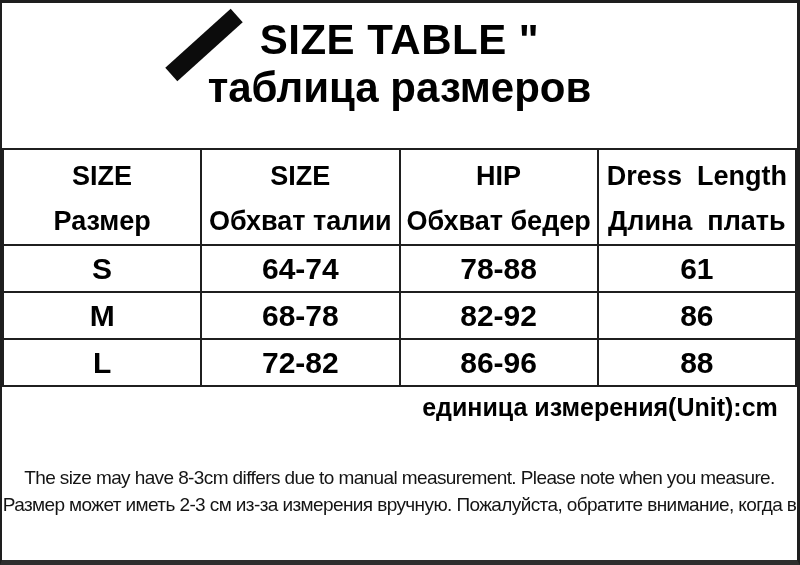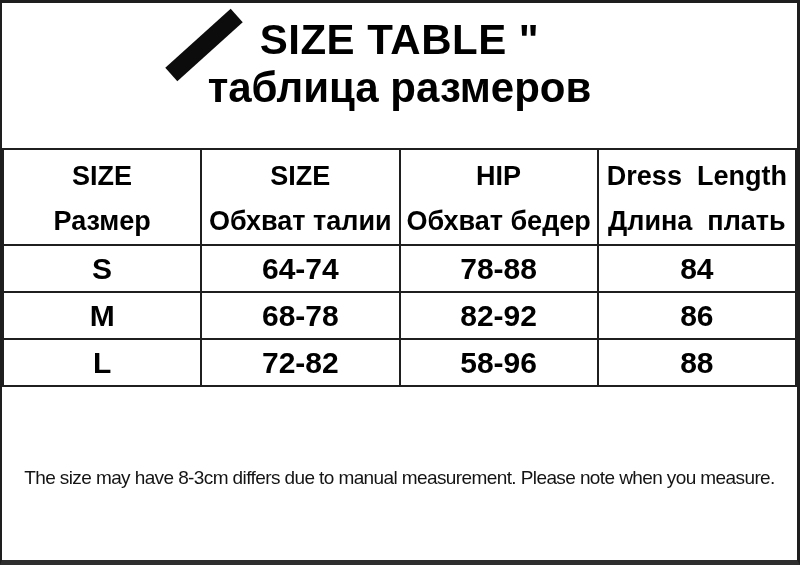--- a/index.html
+++ b/index.html
@@ -109,37 +109,39 @@
             <div class="hdr-ru">Длина  плать</div>
           </div>
         </th>
       </tr>
     </thead>
     <tbody>
       <tr>
         <td>S</td>
         <td>64-74</td>
         <td>78-88</td>
-        <td>84</td>
+        <td>61</td>
       </tr>
       <tr>
         <td>M</td>
         <td>68-78</td>
         <td>82-92</td>
         <td>86</td>
       </tr>
       <tr>
         <td>L</td>
         <td>72-82</td>
-        <td>58-96</td>
+        <td>86-96</td>
         <td>88</td>
       </tr>
     </tbody>
   </table>
 
   <div class="unit-note">
+    <div>единица измерения(Unit):cm</div>
   </div>
 
   <div class="footer-note">
     <div>The size may have 8-3cm differs due to manual measurement. Please note when you measure.</div>
+    <div>Размер может иметь 2-3 см из-за измерения вручную. Пожалуйста, обратите внимание, когда в</div>
   </div>
 
 </div>
 
 </body></html>

